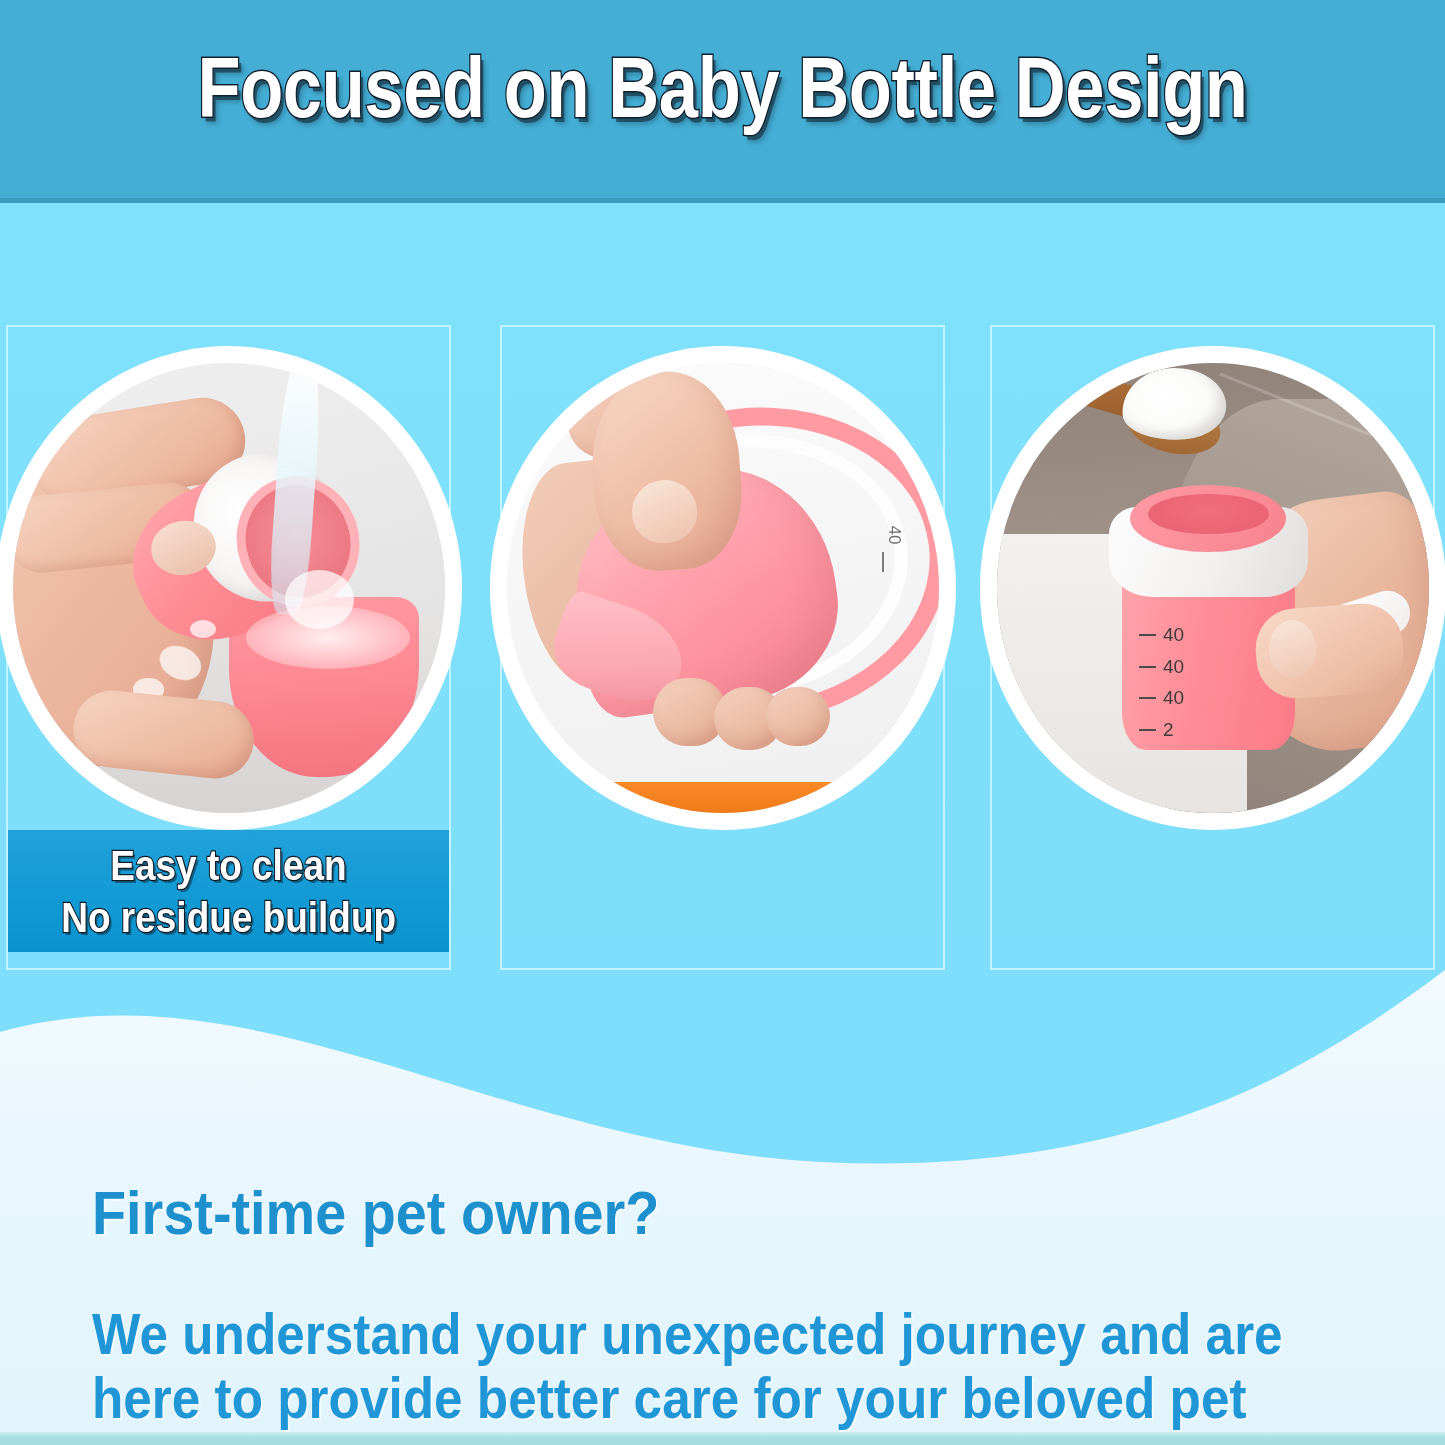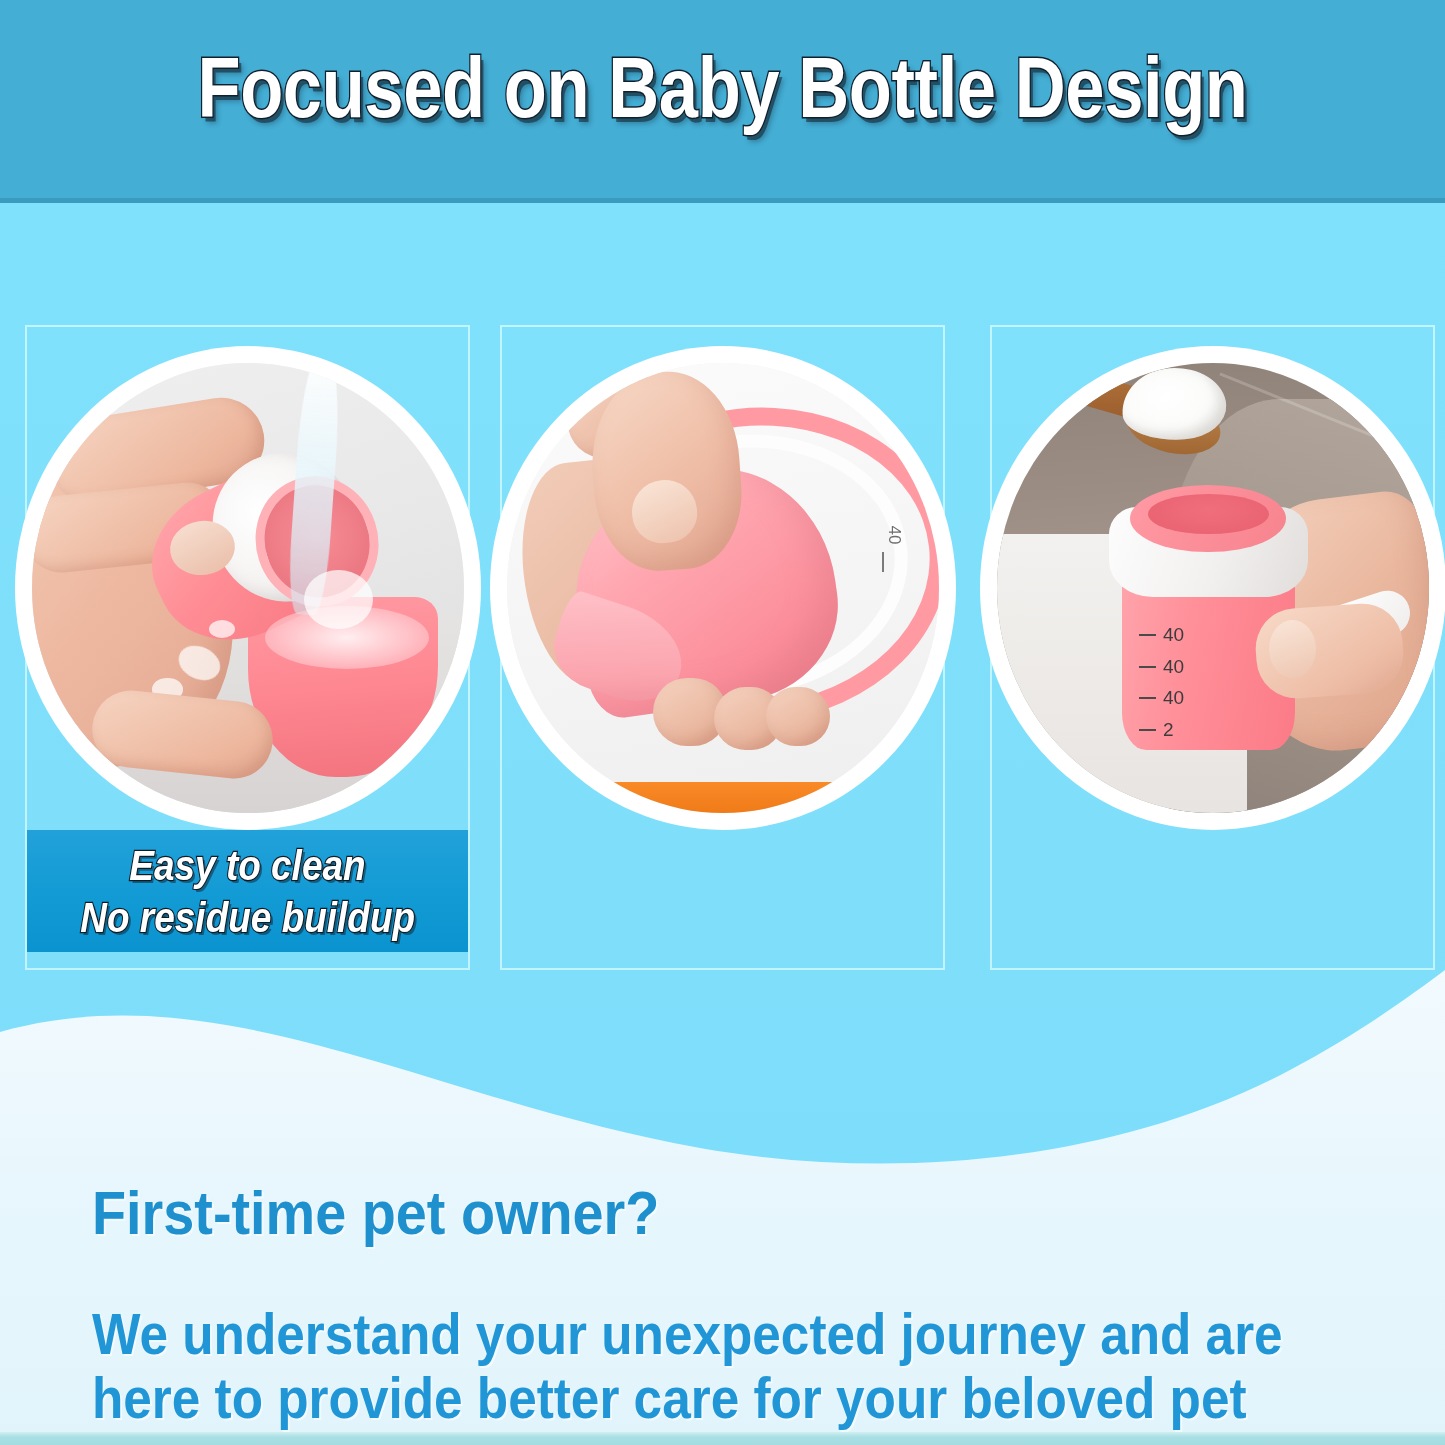--- a/index.html
+++ b/index.html
@@ -94,21 +94,21 @@
     z-index: 4;
   }
   .card {
     position: absolute;
     top: 0;
     width: 445px;
     height: 645px;
     box-sizing: border-box;
     border: 2px solid rgba(205,248,255,0.85);
   }
-  .card-1 { left: 25px; font-style: italic; }
+  .card-1 { left: 6px; }
   .card-2 { left: 500px; }
   .card-3 { left: 990px; }
 
   .photo-wrap {
     position: absolute;
     left: 50%;
     top: 36px;
     transform: translateX(-50%);
     width: 432px;
     height: 450px;

